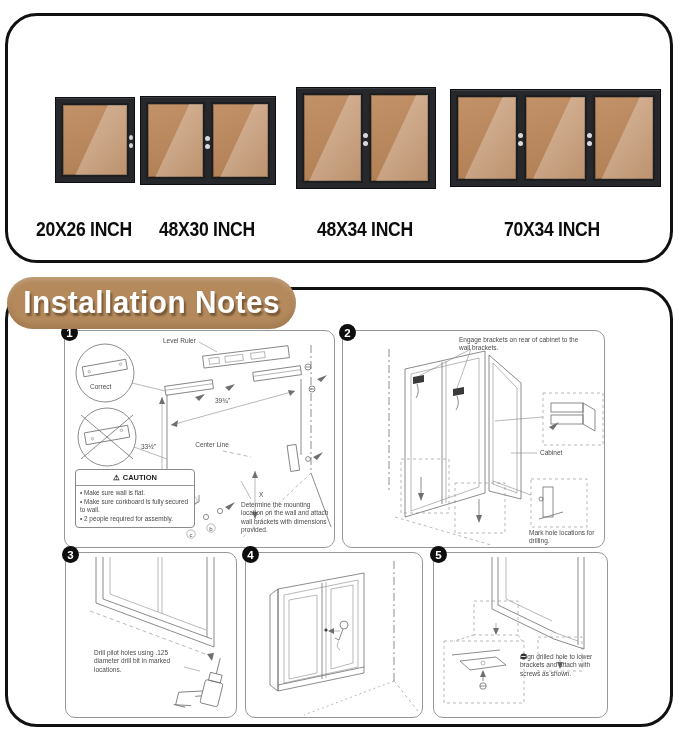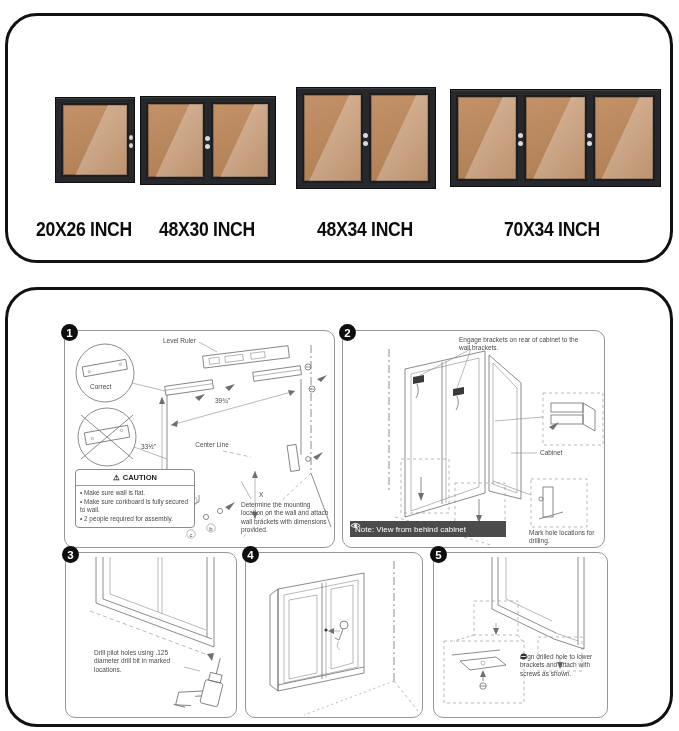--- a/index.html
+++ b/index.html
@@ -89,20 +89,23 @@
     <div class="door"></div>
     <div class="door"></div>
   </div>
 
   <div class="size-label" style="left:84px;">20X26 INCH</div>
   <div class="size-label" style="left:207px;">48X30 INCH</div>
   <div class="size-label" style="left:365px;">48X34 INCH</div>
   <div class="size-label" style="left:552px;">70X34 INCH</div>
 
   <div class="card card-bot"></div>
+  <div class="pill pill-2">
+    <span>Installation Notes</span>
+  </div>
 
   <div class="panel" style="left:64px;top:330px;width:271px;height:218px;">
     <div class="badge">1</div>
     <svg width="271" height="218" viewBox="0 0 271 218">
 
       <line class="stroke" x1="246" y1="14" x2="246" y2="142" stroke-dasharray="8 3 2 3"></line>
       <line class="stroke" x1="246" y1="142" x2="266" y2="196"></line>
       <line class="thin" x1="246" y1="142" x2="176" y2="208" stroke-dasharray="3 3"></line>
 
       <g transform="rotate(-7 180 26)">
@@ -241,27 +244,20 @@
 
       <rect class="thin" x="188" y="148" width="56" height="48" stroke-dasharray="3 3"></rect>
       <rect class="stroke" x="200" y="156" width="10" height="30"></rect>
       <line class="stroke" x1="196" y1="188" x2="220" y2="181"></line>
       <circle class="stroke" cx="198" cy="168" r="2"></circle>
       <line class="thin" x1="150" y1="150" x2="188" y2="164"></line>
     </svg>
     <div class="lbl" style="left:116px;top:5px;width:132px;">Engage brackets on rear of cabinet to the wall brackets.</div>
     <div class="lbl" style="left:197px;top:118px;">Cabinet</div>
     <div class="lbl" style="left:186px;top:198px;width:74px;">Mark hole locations for drilling.</div>
-    <div class="note-bar">
-      <svg width="11" height="9" viewBox="0 0 12 9">
-        <path d="M1 4.5 Q6 0 11 4.5 Q6 9 1 4.5 Z" fill="none" stroke="#fff" stroke-width="1"></path>
-        <circle cx="6" cy="4.5" r="1.7" fill="#fff"></circle>
-      </svg>
-      <span>Note: View from behind cabinet</span>
-    </div>
   </div>
 
   <div class="panel" style="left:65px;top:552px;width:172px;height:166px;">
     <div class="badge">3</div>
     <svg width="172" height="166" viewBox="0 0 172 166">
       <line class="stroke" x1="30" y1="4" x2="30" y2="50"></line>
       <line class="stroke" x1="30" y1="50" x2="148" y2="94"></line>
       <line class="stroke" x1="37" y1="4" x2="37" y2="46"></line>
       <line class="stroke" x1="37" y1="46" x2="146" y2="86"></line>
       <line class="thin" x1="44" y1="4" x2="44" y2="41"></line>

